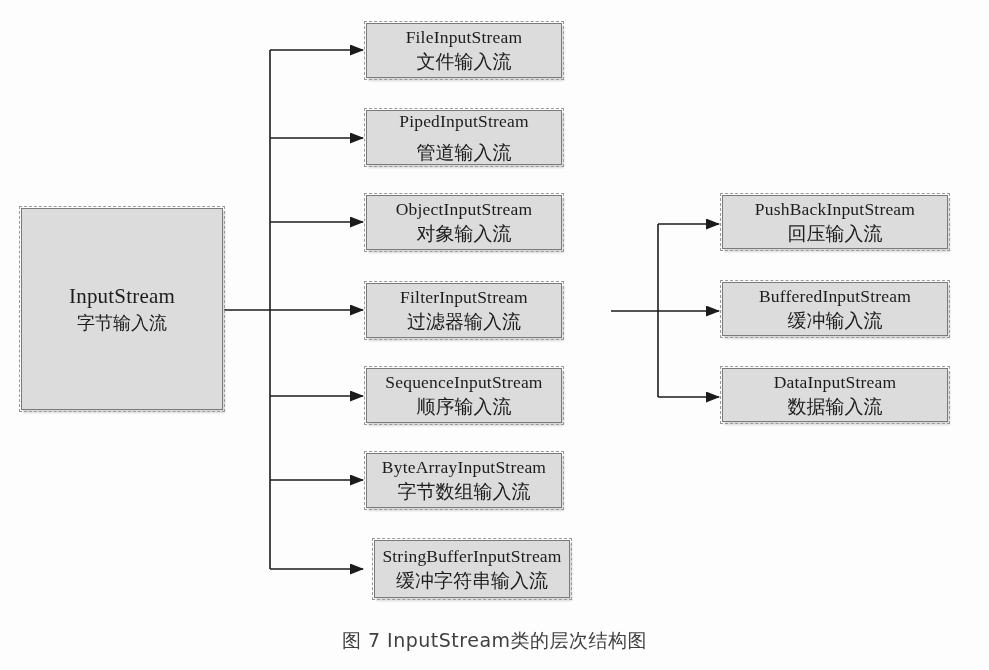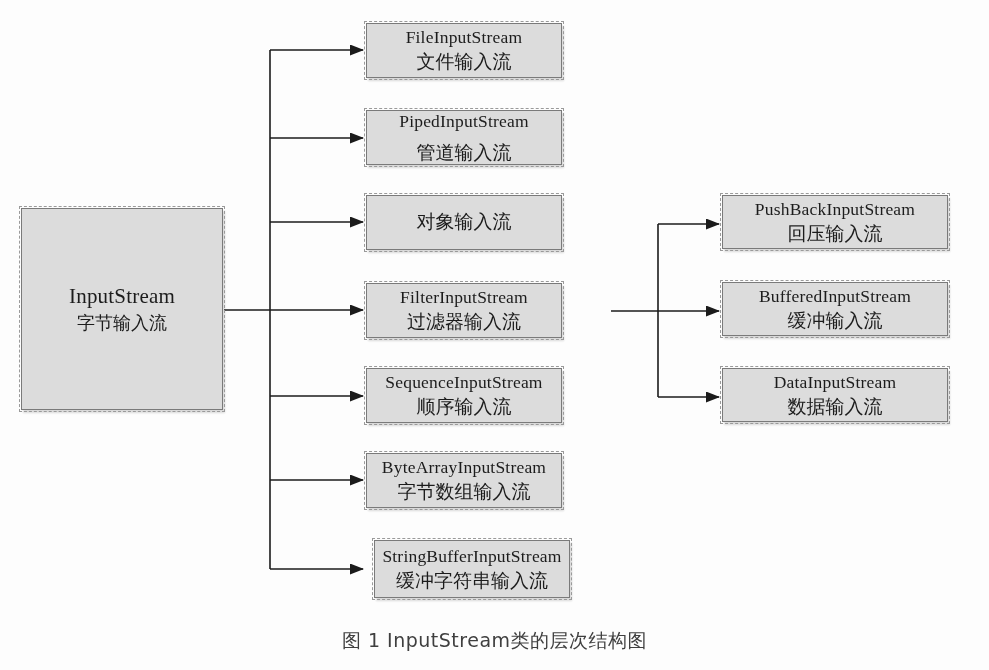--- a/index.html
+++ b/index.html
@@ -123,20 +123,21 @@
 
   <div class="node m m1">
     <span class="en">FileInputStream</span>
     <span class="cn">文件输入流</span>
   </div>
   <div class="node m m2">
     <span class="en">PipedInputStream</span>
     <span class="cn">管道输入流</span>
   </div>
   <div class="node m m3">
+    <span class="en">ObjectInputStream</span>
     <span class="cn">对象输入流</span>
   </div>
   <div class="node m m4">
     <span class="en">FilterInputStream</span>
     <span class="cn">过滤器输入流</span>
   </div>
   <div class="node m m5">
     <span class="en">SequenceInputStream</span>
     <span class="cn">顺序输入流</span>
   </div>
@@ -155,15 +156,15 @@
   </div>
   <div class="node r r2">
     <span class="en">BufferedInputStream</span>
     <span class="cn">缓冲输入流</span>
   </div>
   <div class="node r r3">
     <span class="en">DataInputStream</span>
     <span class="cn">数据输入流</span>
   </div>
 
-  <div class="caption">图 1  InputStream类的层次结构图</div>
+  <div class="caption">图 7  InputStream类的层次结构图</div>
 
 </div>
 
 </body></html>

